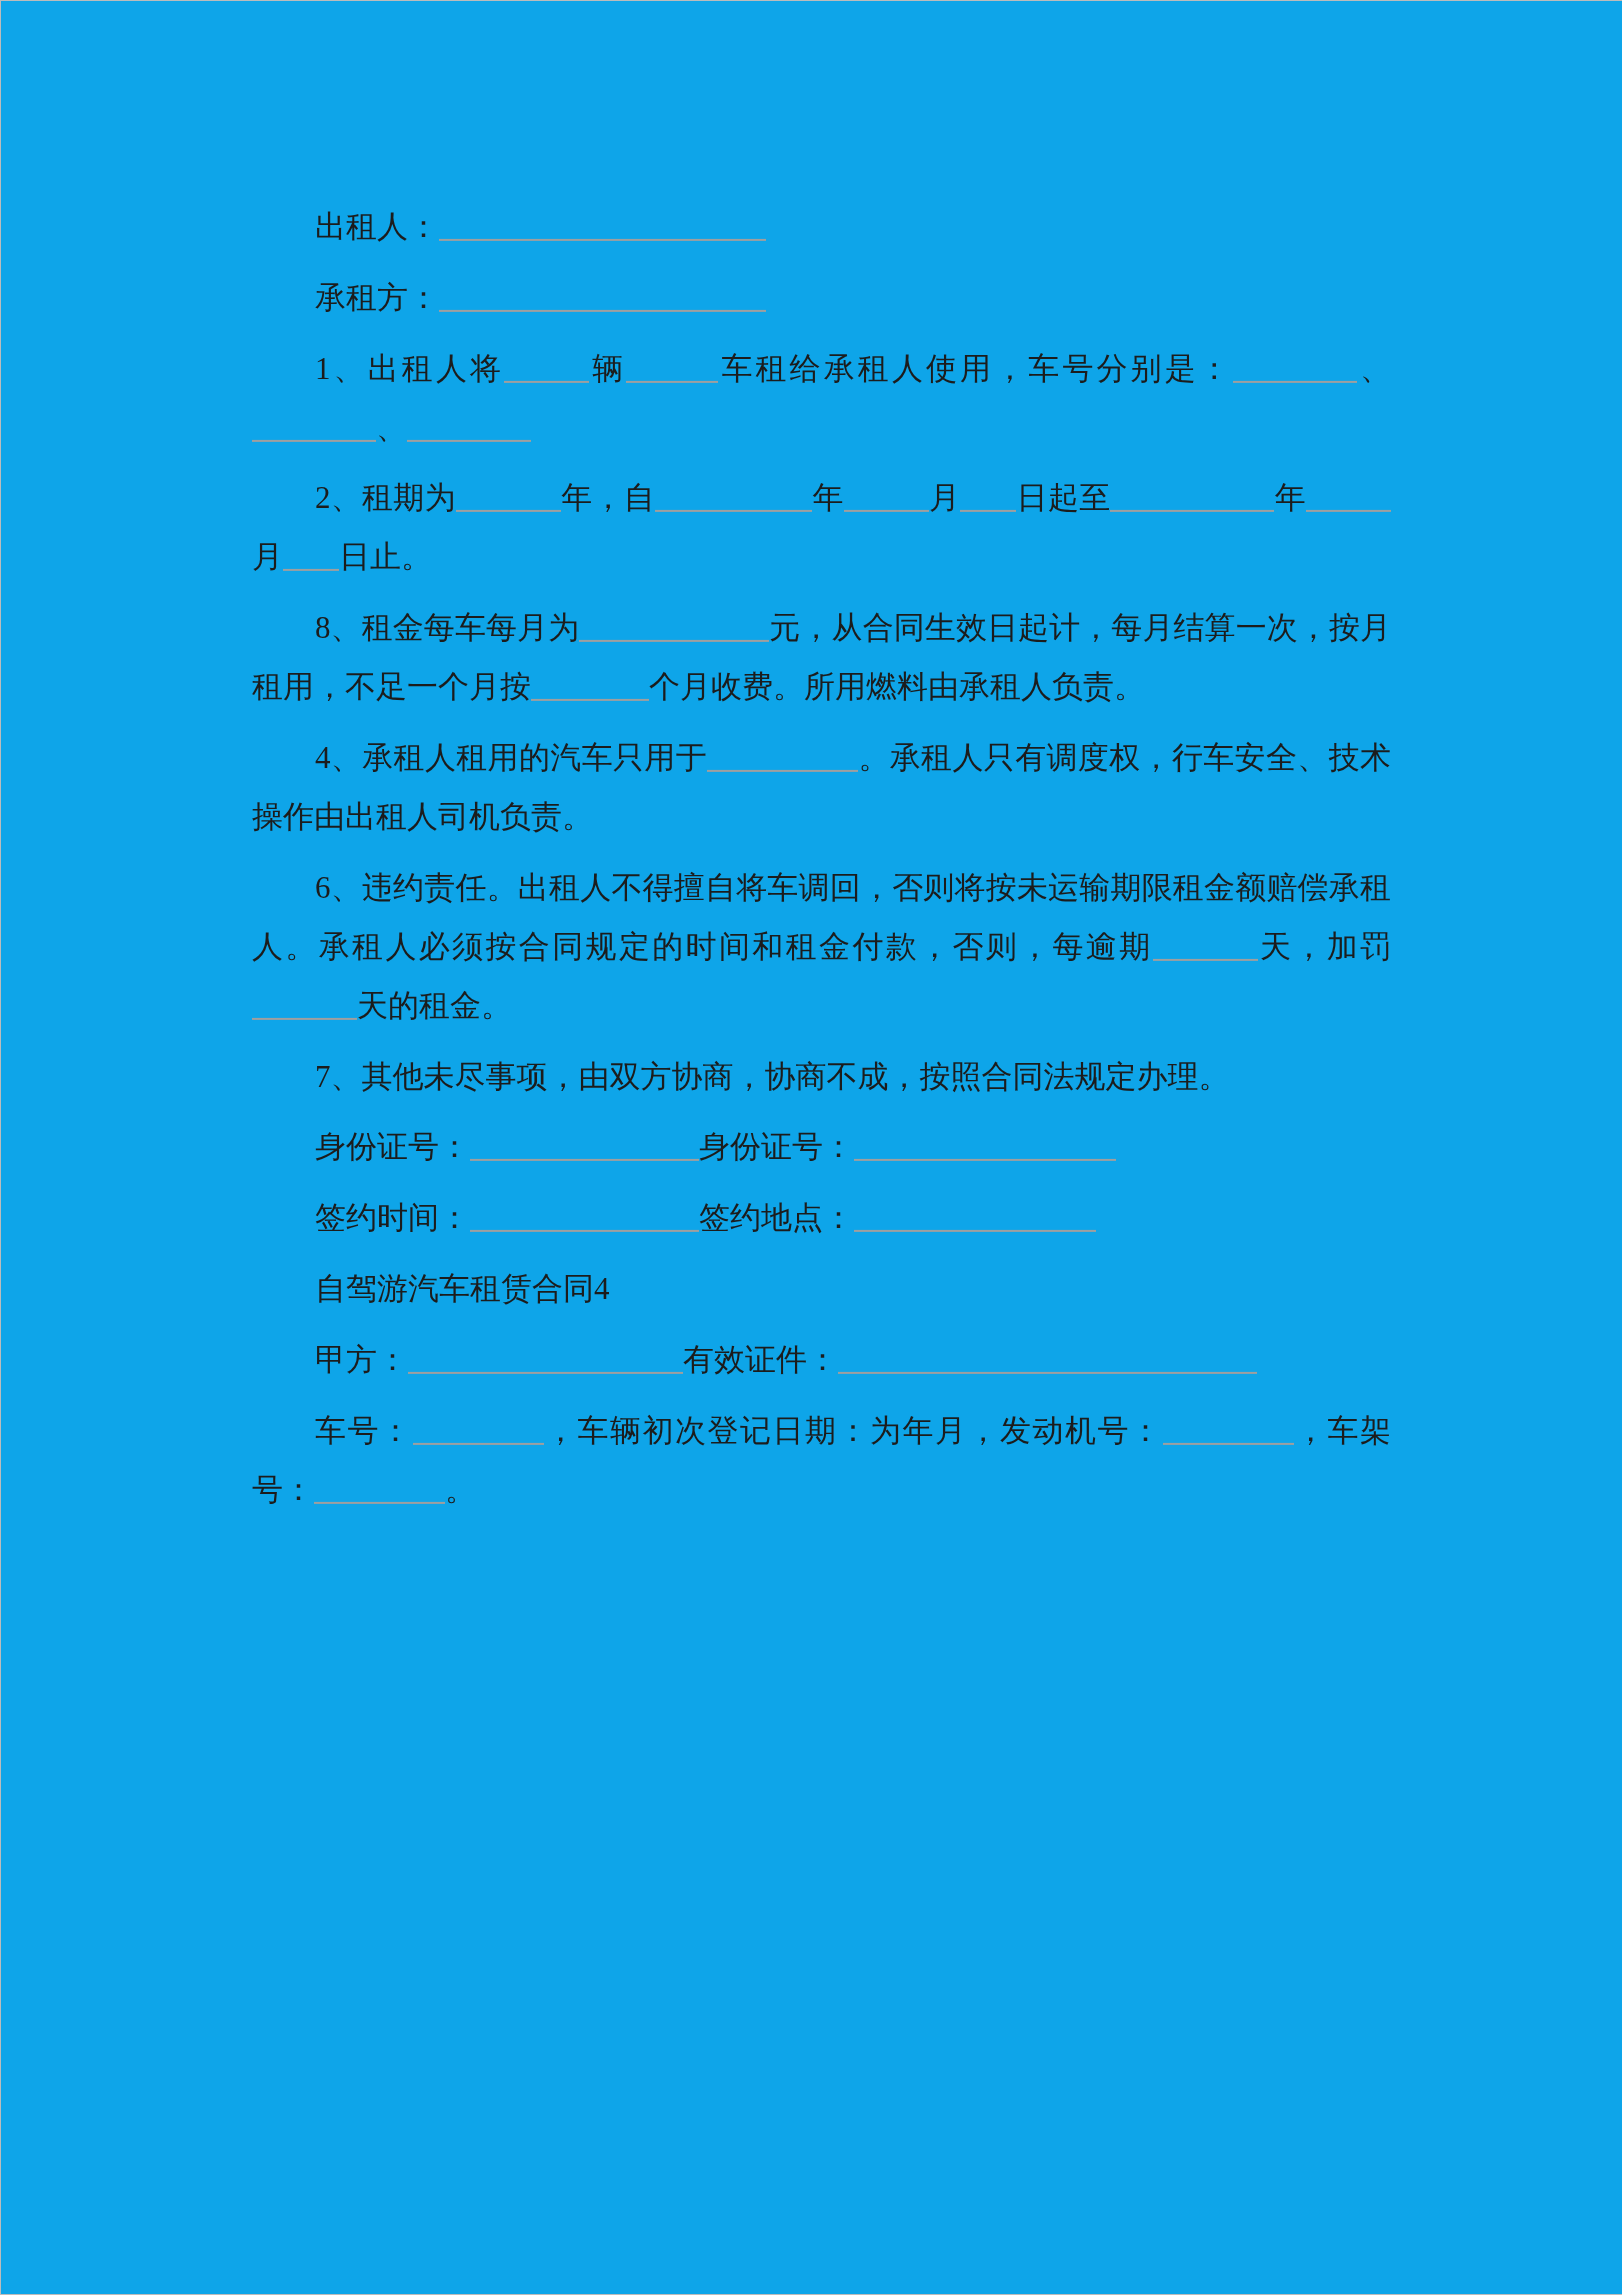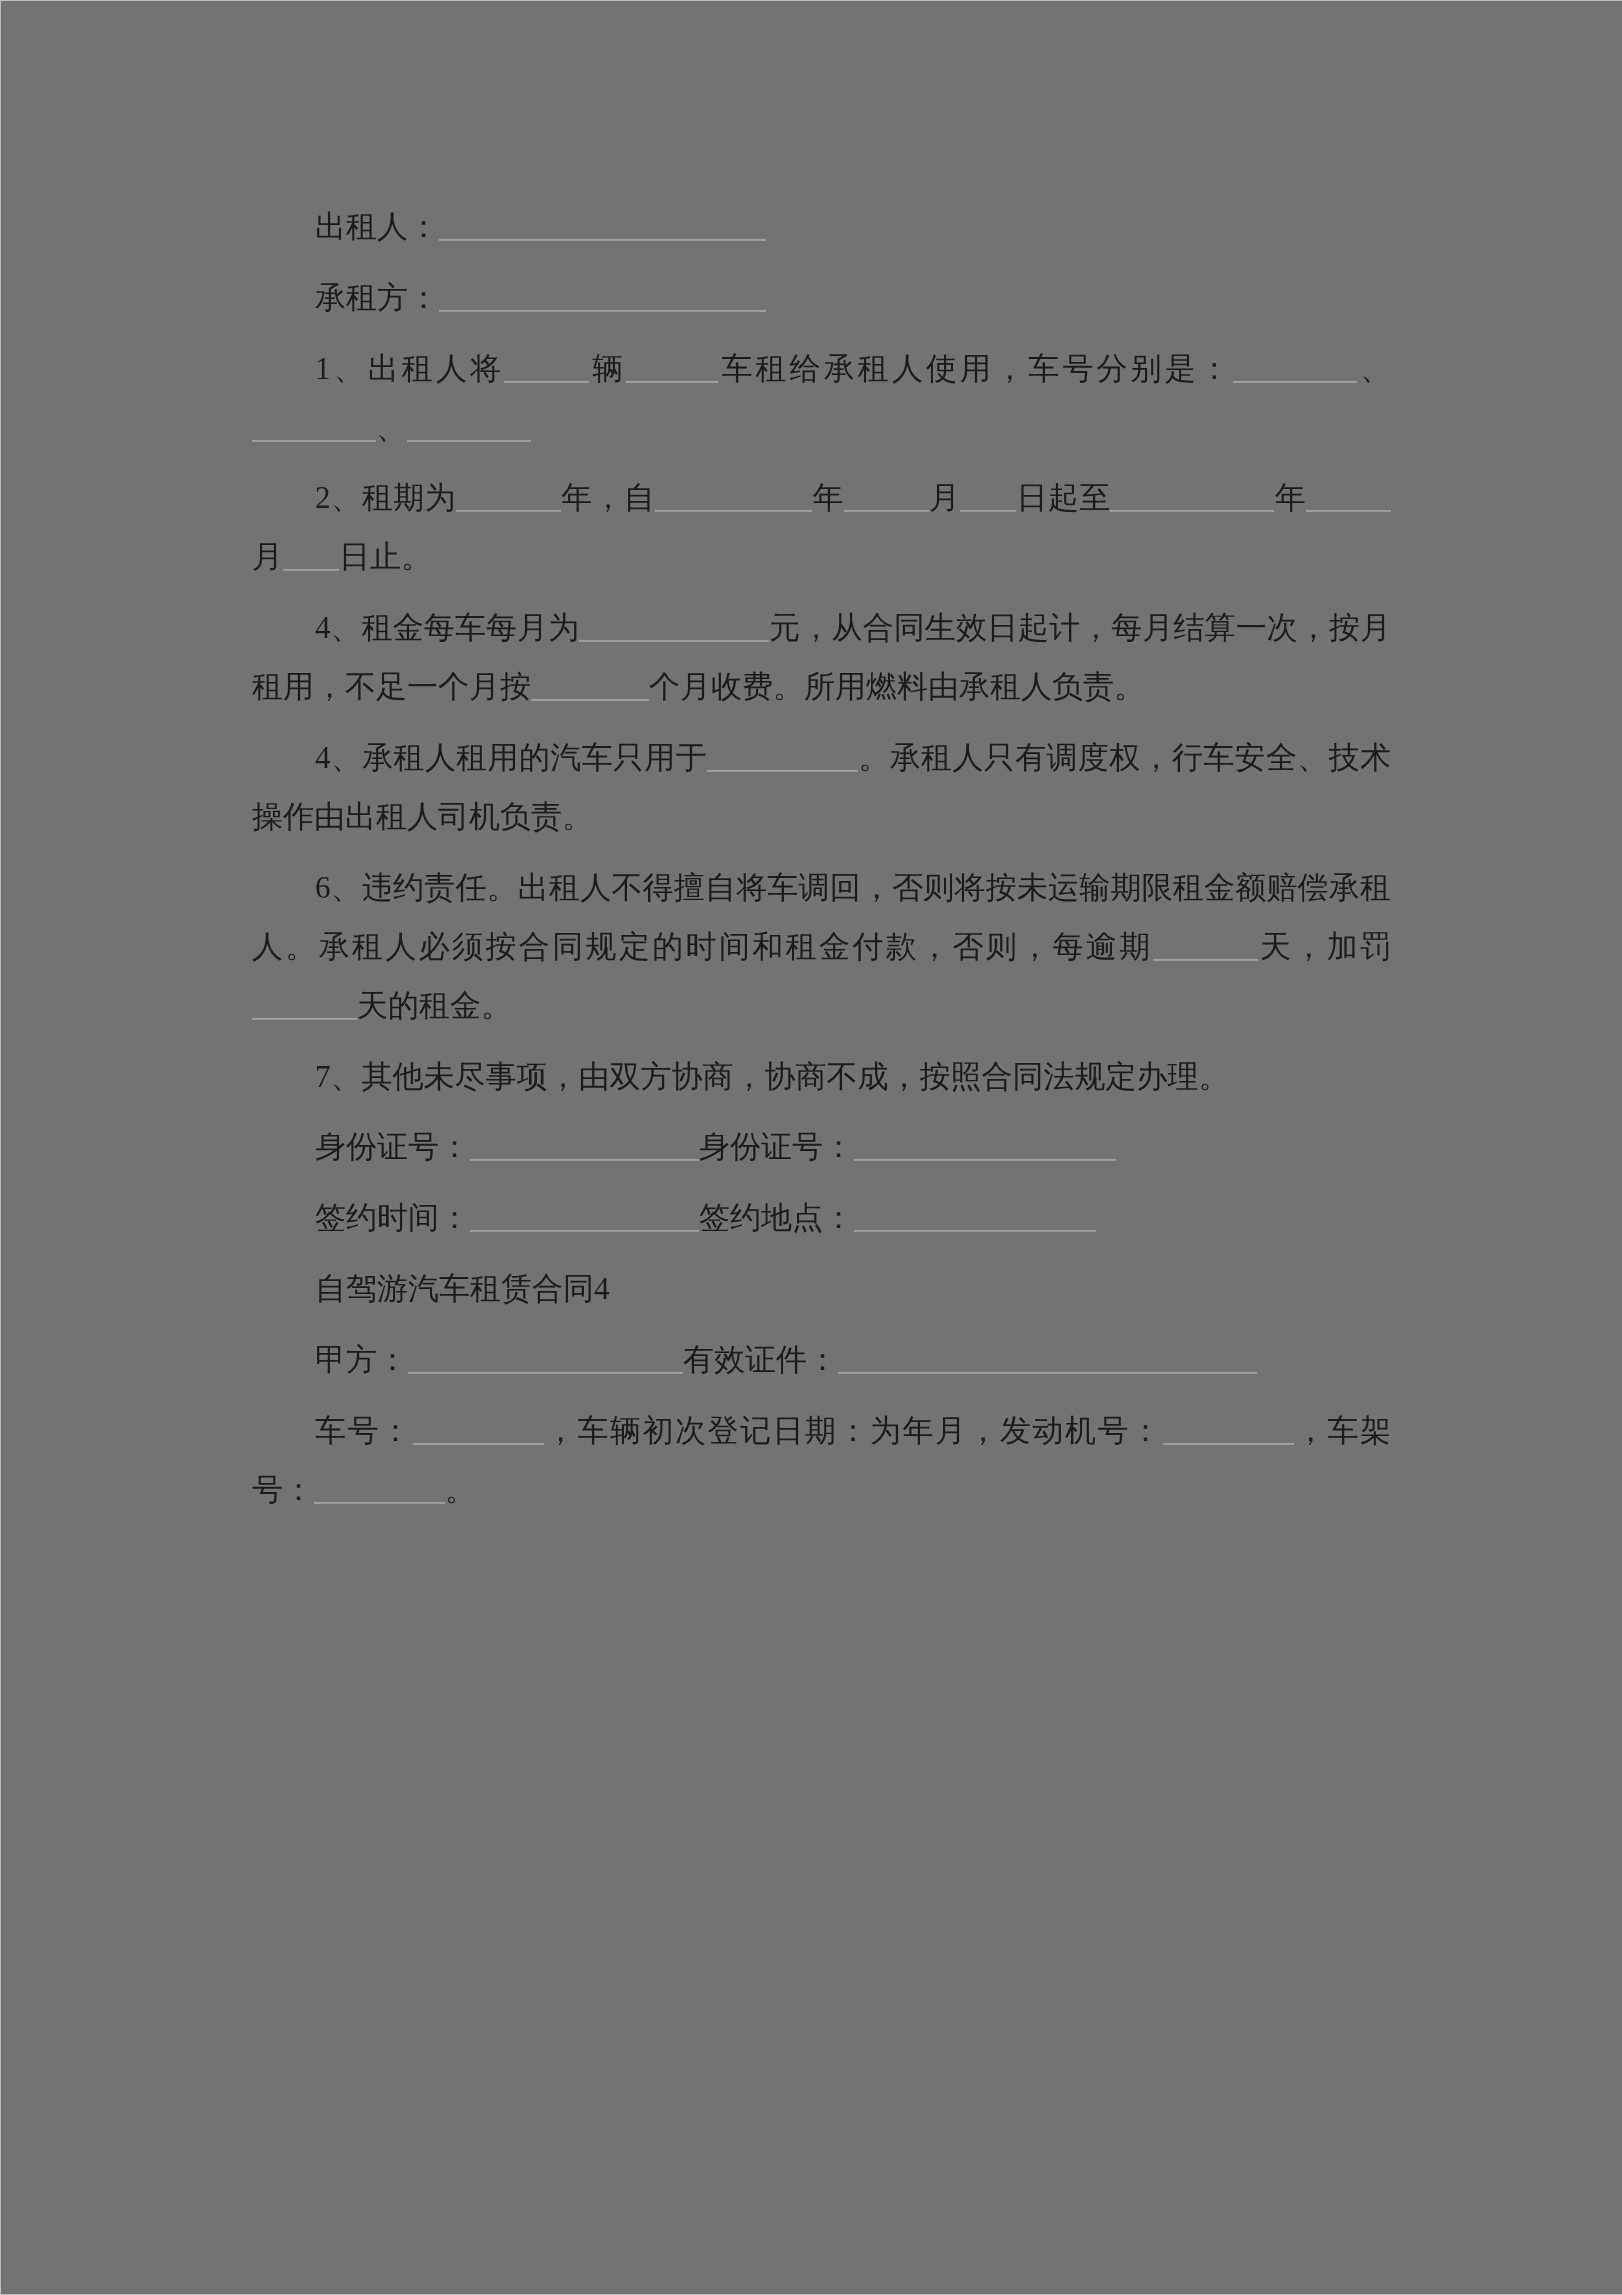--- a/index.html
+++ b/index.html
@@ -42,27 +42,27 @@
     display: inline-block;
     height: 6.5px;
     border-bottom: 2px solid #9f9f9f;
     vertical-align: baseline;
     transform: translateY(3.9px);
   }
 </style>
 </head>
 <body>
 
-<div class="page" style="background: #737373; border-color: rgb(188, 188, 188);">
+<div class="page" style="background: #0ea5e9; border-color: rgb(188, 188, 188);">
   <div class="content" style="color: rgb(28, 28, 28);">
       <p class="para"><span class="run">出租人：</span><span class="blank" style="width: 327px; border-bottom-color: rgb(159, 159, 159);"></span></p>
       <p class="para"><span class="run">承租方：</span><span class="blank" style="width: 327px; border-bottom-color: rgb(159, 159, 159);"></span></p>
       <p class="para"><span class="run">1、出租人将</span><span class="blank" style="width: 85px; border-bottom-color: rgb(159, 159, 159);"></span><span class="run">辆</span><span class="blank" style="width: 92px; border-bottom-color: rgb(159, 159, 159);"></span><span class="run">车租给承租人使用，车号分别是：</span><span class="blank" style="width: 124px; border-bottom-color: rgb(159, 159, 159);"></span><span class="run">、</span><span class="blank" style="width: 124px; border-bottom-color: rgb(159, 159, 159);"></span><span class="run">、</span><span class="blank" style="width: 124px; border-bottom-color: rgb(159, 159, 159);"></span></p>
       <p class="para"><span class="run">2、租期为</span><span class="blank" style="width: 105px; border-bottom-color: rgb(159, 159, 159);"></span><span class="run">年，自</span><span class="blank" style="width: 157px; border-bottom-color: rgb(159, 159, 159);"></span><span class="run">年</span><span class="blank" style="width: 85px; border-bottom-color: rgb(159, 159, 159);"></span><span class="run">月</span><span class="blank" style="width: 56px; border-bottom-color: rgb(159, 159, 159);"></span><span class="run">日起至</span><span class="blank" style="width: 164px; border-bottom-color: rgb(159, 159, 159);"></span><span class="run">年</span><span class="blank" style="width: 85px; border-bottom-color: rgb(159, 159, 159);"></span><span class="run">月</span><span class="blank" style="width: 56px; border-bottom-color: rgb(159, 159, 159);"></span><span class="run">日止。</span></p>
-      <p class="para"><span class="run">4、租金每车每月为</span><span class="blank" style="width: 190px; border-bottom-color: rgb(159, 159, 159);"></span><span class="run">元，从合同生效日起计，每月结算一次，按月租用，不足一个月按</span><span class="blank" style="width: 118px; border-bottom-color: rgb(159, 159, 159);"></span><span class="run">个月收费。所用燃料由承租人负责。</span></p>
+      <p class="para"><span class="run">8、租金每车每月为</span><span class="blank" style="width: 190px; border-bottom-color: rgb(159, 159, 159);"></span><span class="run">元，从合同生效日起计，每月结算一次，按月租用，不足一个月按</span><span class="blank" style="width: 118px; border-bottom-color: rgb(159, 159, 159);"></span><span class="run">个月收费。所用燃料由承租人负责。</span></p>
       <p class="para"><span class="run">4、承租人租用的汽车只用于</span><span class="blank" style="width: 151px; border-bottom-color: rgb(159, 159, 159);"></span><span class="run">。承租人只有调度权，行车安全、技术操作由出租人司机负责。</span></p>
       <p class="para"><span class="run">6、违约责任。出租人不得擅自将车调回，否则将按未运输期限租金额赔偿承租人。承租人必须按合同规定的时间和租金付款，否则，每逾期</span><span class="blank" style="width: 105px; border-bottom-color: rgb(159, 159, 159);"></span><span class="run">天，加罚</span><span class="blank" style="width: 105px; border-bottom-color: rgb(159, 159, 159);"></span><span class="run">天的租金。</span></p>
       <p class="para"><span class="run">7、其他未尽事项，由双方协商，协商不成，按照合同法规定办理。</span></p>
       <p class="para"><span class="run">身份证号：</span><span class="blank" style="width: 229px; border-bottom-color: rgb(159, 159, 159);"></span><span class="run">身份证号：</span><span class="blank" style="width: 262px; border-bottom-color: rgb(159, 159, 159);"></span></p>
       <p class="para"><span class="run">签约时间：</span><span class="blank" style="width: 229px; border-bottom-color: rgb(159, 159, 159);"></span><span class="run">签约地点：</span><span class="blank" style="width: 242px; border-bottom-color: rgb(159, 159, 159);"></span></p>
       <p class="para"><span class="run">自驾游汽车租赁合同4</span></p>
       <p class="para"><span class="run">甲方：</span><span class="blank" style="width: 275px; border-bottom-color: rgb(159, 159, 159);"></span><span class="run">有效证件：</span><span class="blank" style="width: 419px; border-bottom-color: rgb(159, 159, 159);"></span></p>
       <p class="para"><span class="run">车号：</span><span class="blank" style="width: 131px; border-bottom-color: rgb(159, 159, 159);"></span><span class="run">，车辆初次登记日期：为年月，发动机号：</span><span class="blank" style="width: 131px; border-bottom-color: rgb(159, 159, 159);"></span><span class="run">，车架号：</span><span class="blank" style="width: 131px; border-bottom-color: rgb(159, 159, 159);"></span><span class="run">。</span></p>
     </div>
 </div>

